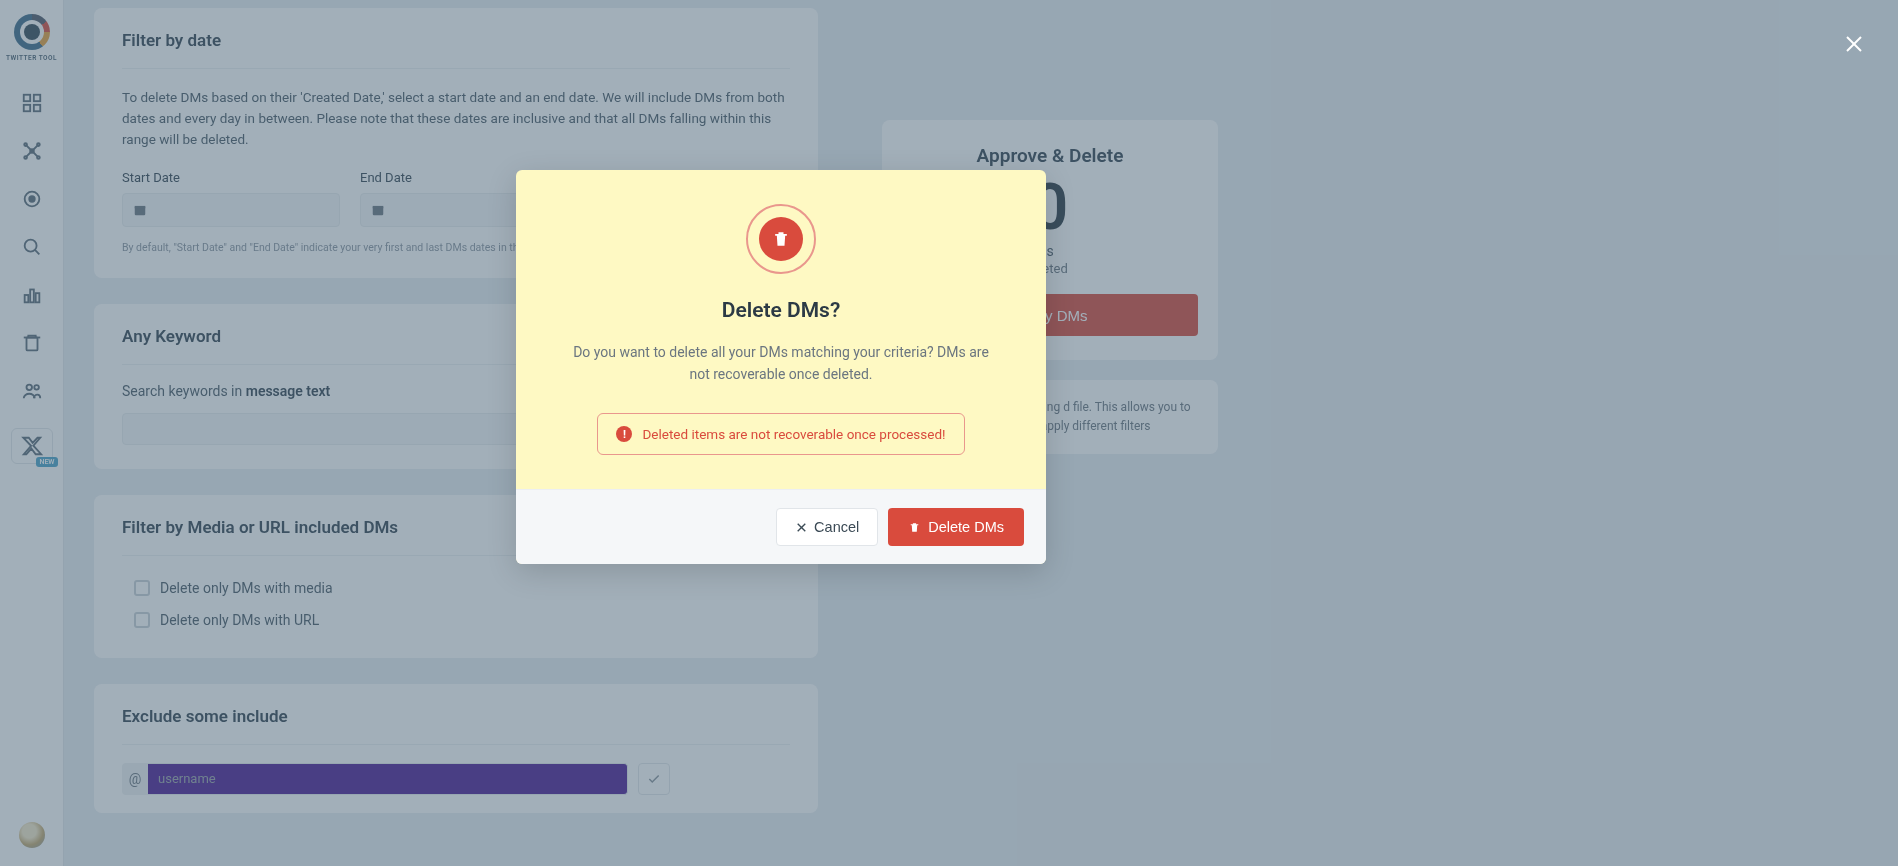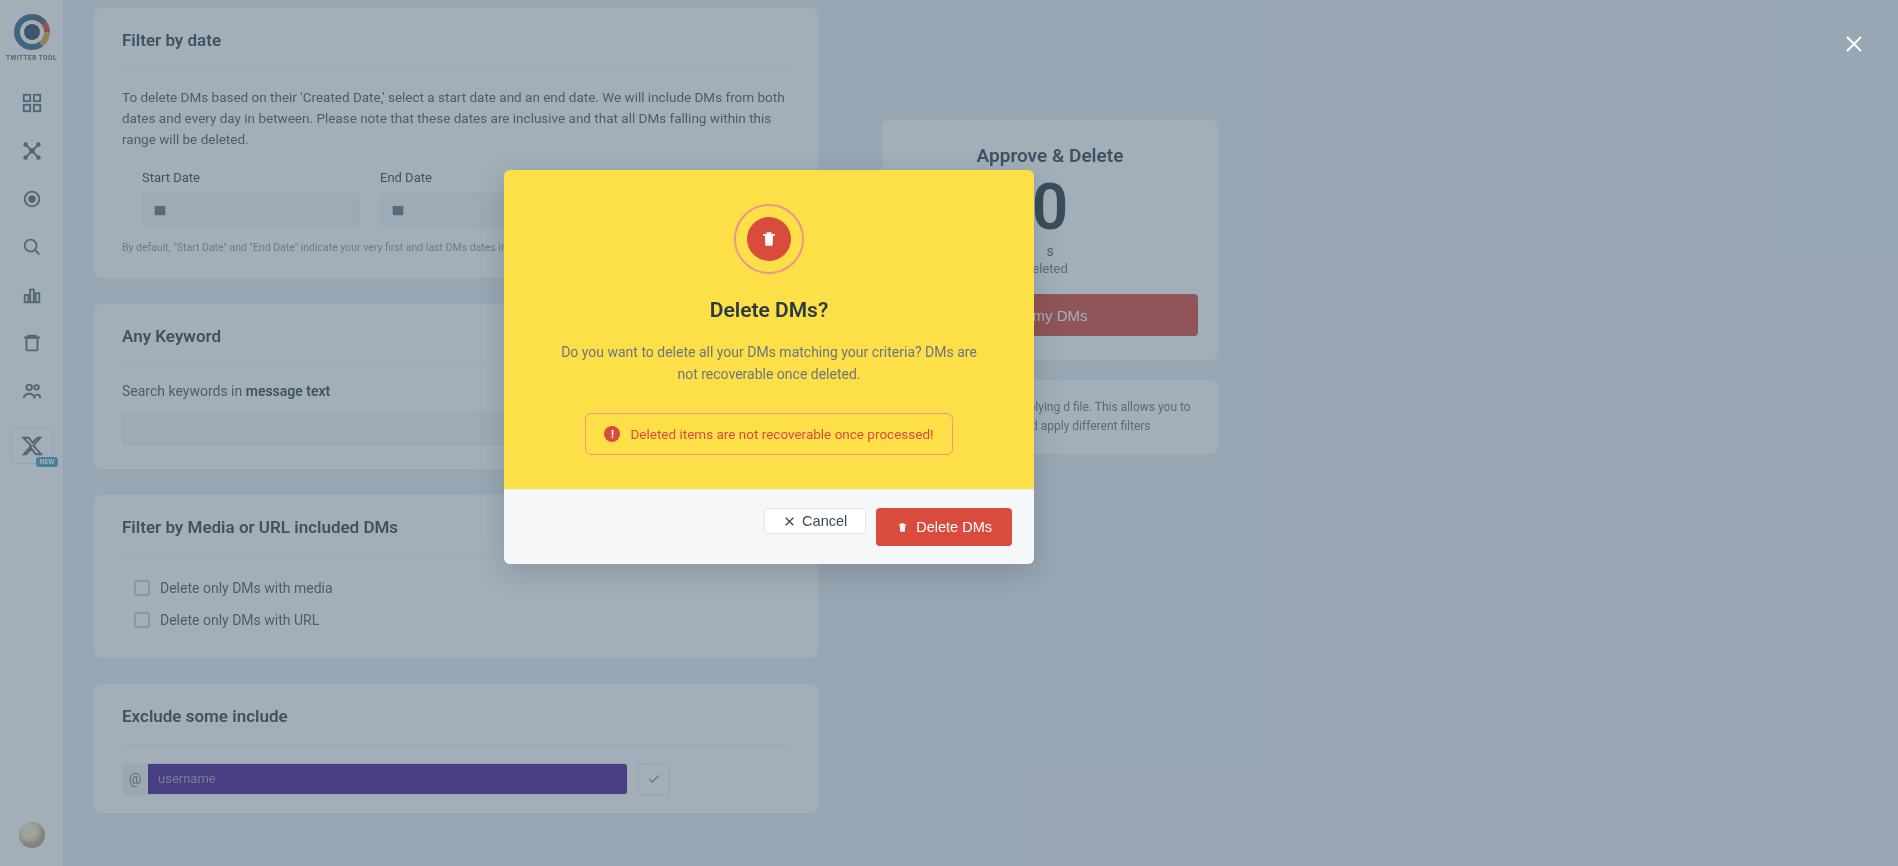--- a/index.html
+++ b/index.html
@@ -71,21 +71,21 @@
   }
   .panel {
     background:#fff;
     border-radius:8px;
     padding: 22px 28px 24px;
     margin-bottom: 26px;
     width: 724px;
   }
   .panel-title { font-size:17px; font-weight:600; color:#354552; margin-bottom:18px;}
   .panel-desc { font-size:13.5px; color:#4b5b67; line-height:1.55; margin-bottom:20px;}
-  .date-row { display:flex; gap:20px;margin-left:20px;}
+  .date-row { display:flex; gap:20px;}
   .field-col { display:flex; flex-direction:column; width:218px;}
   .field-label { font-size:13px; color:#354552; margin-bottom:8px;}
   .date-input {
     height:34px; background:#f4f6f8; border:1px solid #e8ecef; border-radius:4px;
     display:flex; align-items:center; padding:0 10px; color:#6b7680;
   }
   .tiny-note { font-size:10.5px; color:#8b95a0; margin-top:14px;}
 
   .kw-label { font-size:14px; color:#4b5b67; margin-top:2px;}
   .kw-label b { font-weight:600; color:#354552;}
@@ -137,22 +137,22 @@
   .backdrop {
     position:absolute; inset:0; background: rgba(70, 95, 115, 0.5);
   }
   .close-x {
     position:absolute; top:30px; right:30px; width:28px;height:28px;
     display:flex;align-items:center;justify-content:center;color:#fff;cursor:pointer;
   }
   .close-x svg{width:24px;height:24px;stroke:#fff;stroke-width:2; fill:none;}
 
   .modal{
-    position:absolute; left:504px; top:170px; width:530px;
-    background:#fde047; border-radius:6px; overflow:hidden;
+    position:absolute; left:516px; top:170px; width:530px;
+    background:#fef9c3; border-radius:6px; overflow:hidden;
     box-shadow:0 8px 30px rgba(0,0,0,.15);
   }
   .modal-body{padding:34px 40px 28px; text-align:center;}
   .trash-circ-outer{
     width:70px;height:70px;border-radius:50%;border:2px solid #e9978d;
     display:flex;align-items:center;justify-content:center;margin:0 auto 24px;
   }
   .trash-circ-inner{
     width:44px;height:44px;border-radius:50%;background:#d94b3d;
     display:flex;align-items:center;justify-content:center;
@@ -167,21 +167,21 @@
   }
   .warn-dot{
     width:16px;height:16px;border-radius:50%;background:#d94b3d;color:#fff;
     display:flex;align-items:center;justify-content:center;font-size:11px;font-weight:700;flex-shrink:0;
   }
   .modal-footer{
     background:#f5f7f9;padding:18px 22px;display:flex;justify-content:flex-end;gap:10px;border-top:1px solid #eceff2;
   }
   .btn-cancel{
     background:#fff;border:1px solid #e1e5e9;color:#3b4a55;border-radius:4px;
-    height:26px;padding:0 18px;font-size:14.5px;font-weight:500;display:inline-flex;align-items:center;gap:6px;
+    height:38px;padding:0 18px;font-size:14.5px;font-weight:500;display:inline-flex;align-items:center;gap:6px;
   }
   .btn-confirm{
     background:#d94b3d;border:none;color:#fff;border-radius:4px;
     height:38px;padding:0 20px;font-size:14.5px;font-weight:500;display:inline-flex;align-items:center;gap:7px;
   }
 
   hr.div { border:none; border-top:1px solid #edf0f3; margin:0 0 18px; }
 
 </style>
 </head>

